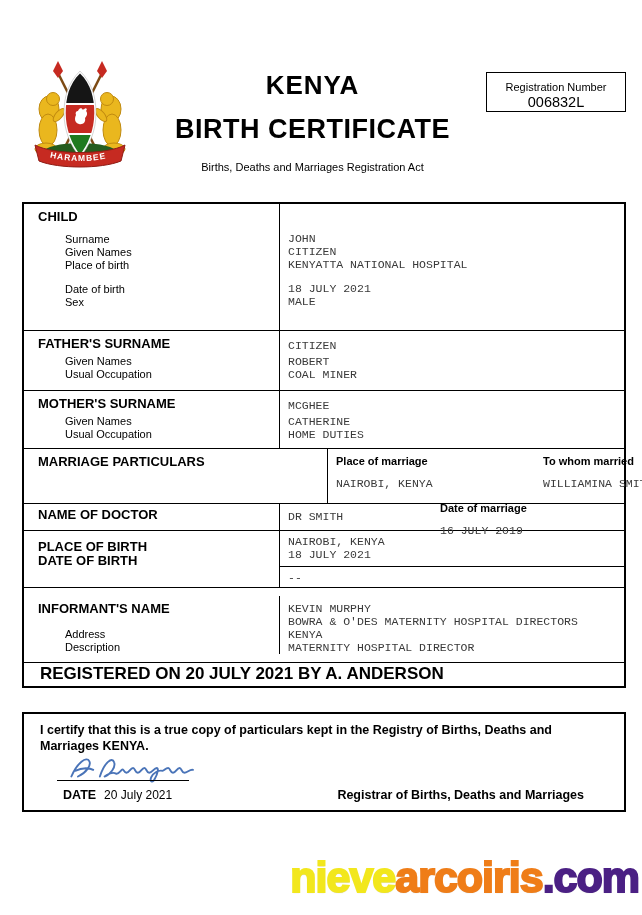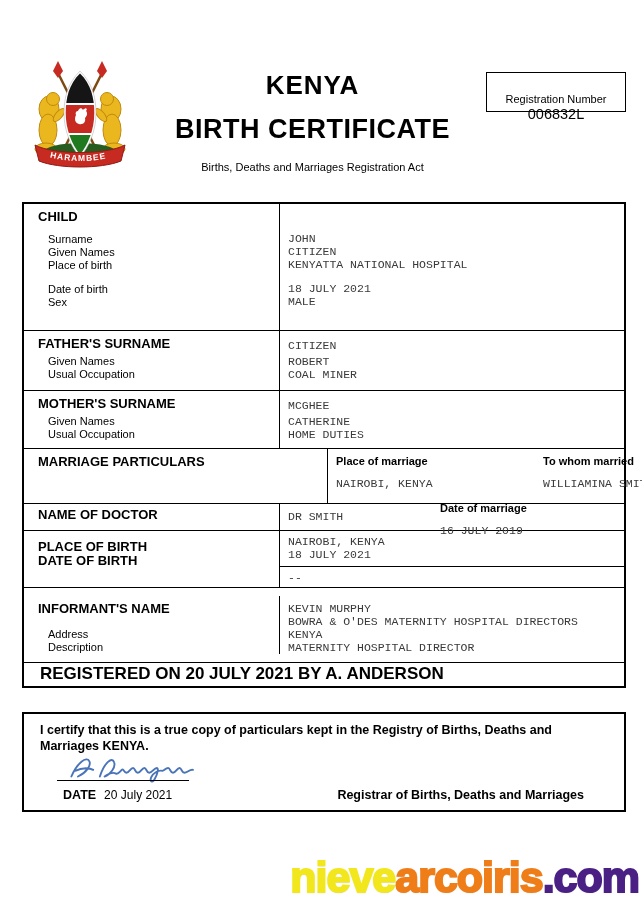--- a/index.html
+++ b/index.html
@@ -15,38 +15,38 @@
   }
 
   
   .crest { position:absolute; left:25px; top:57px; width:110px; height:113px; }
   .title-block { position:absolute; left:140px; top:70px; width:345px; text-align:center; }
   .country-title { font-size:26px; font-weight:bold; letter-spacing:1px; }
   .doc-title { font-size:27px; font-weight:bold; letter-spacing:0.5px; margin-top:13px; }
   .act-subtitle { font-size:11px; margin-top:16px; }
   .reg-box {
     position:absolute; left:486px; top:72px; width:140px; height:40px;
-    border:1.5px solid #000; text-align:center; padding-top:20px;
+    border:1.5px solid #000; text-align:center; padding-top:8px;
   }
   .reg-label { font-size:11px; }
   .reg-number { font-size:14.5px; margin-top:1px; }
 
   
   .cert-table {
     position:absolute; left:22px; top:202px; width:604px;
     border:2px solid #000;
   }
   .row { display:flex; }
   .row + .row { border-top:1.5px solid #000; }
   .lc { flex:0 0 255px; }
   .rc { flex:1; border-left:1.5px solid #000; padding-left:8px; }
   .rc.noline { border-left:none; }
 
   .sec { font-weight:bold; font-size:13px; padding:6px 0 0 14px; line-height:14px; }
-  .lbl { font-size:11px; line-height:13px; padding-left:24px; }
+  .lbl { font-size:11px; line-height:13px; padding-left:41px; }
   .blank11 { height:11px; }
   .blank13 { height:13px; }
   .mono { font-family:"Liberation Mono", monospace; font-size:11.5px; color:#3a3a3a; line-height:13px; white-space:pre; }
 
   .r-child { height:126px; }
   .r-child .lc .lbl-group { margin-top:9px; }
   .r-child .rc { padding-top:28px; }
 
   .r-father, .r-mother { }
   .r-father { height:60px; }

